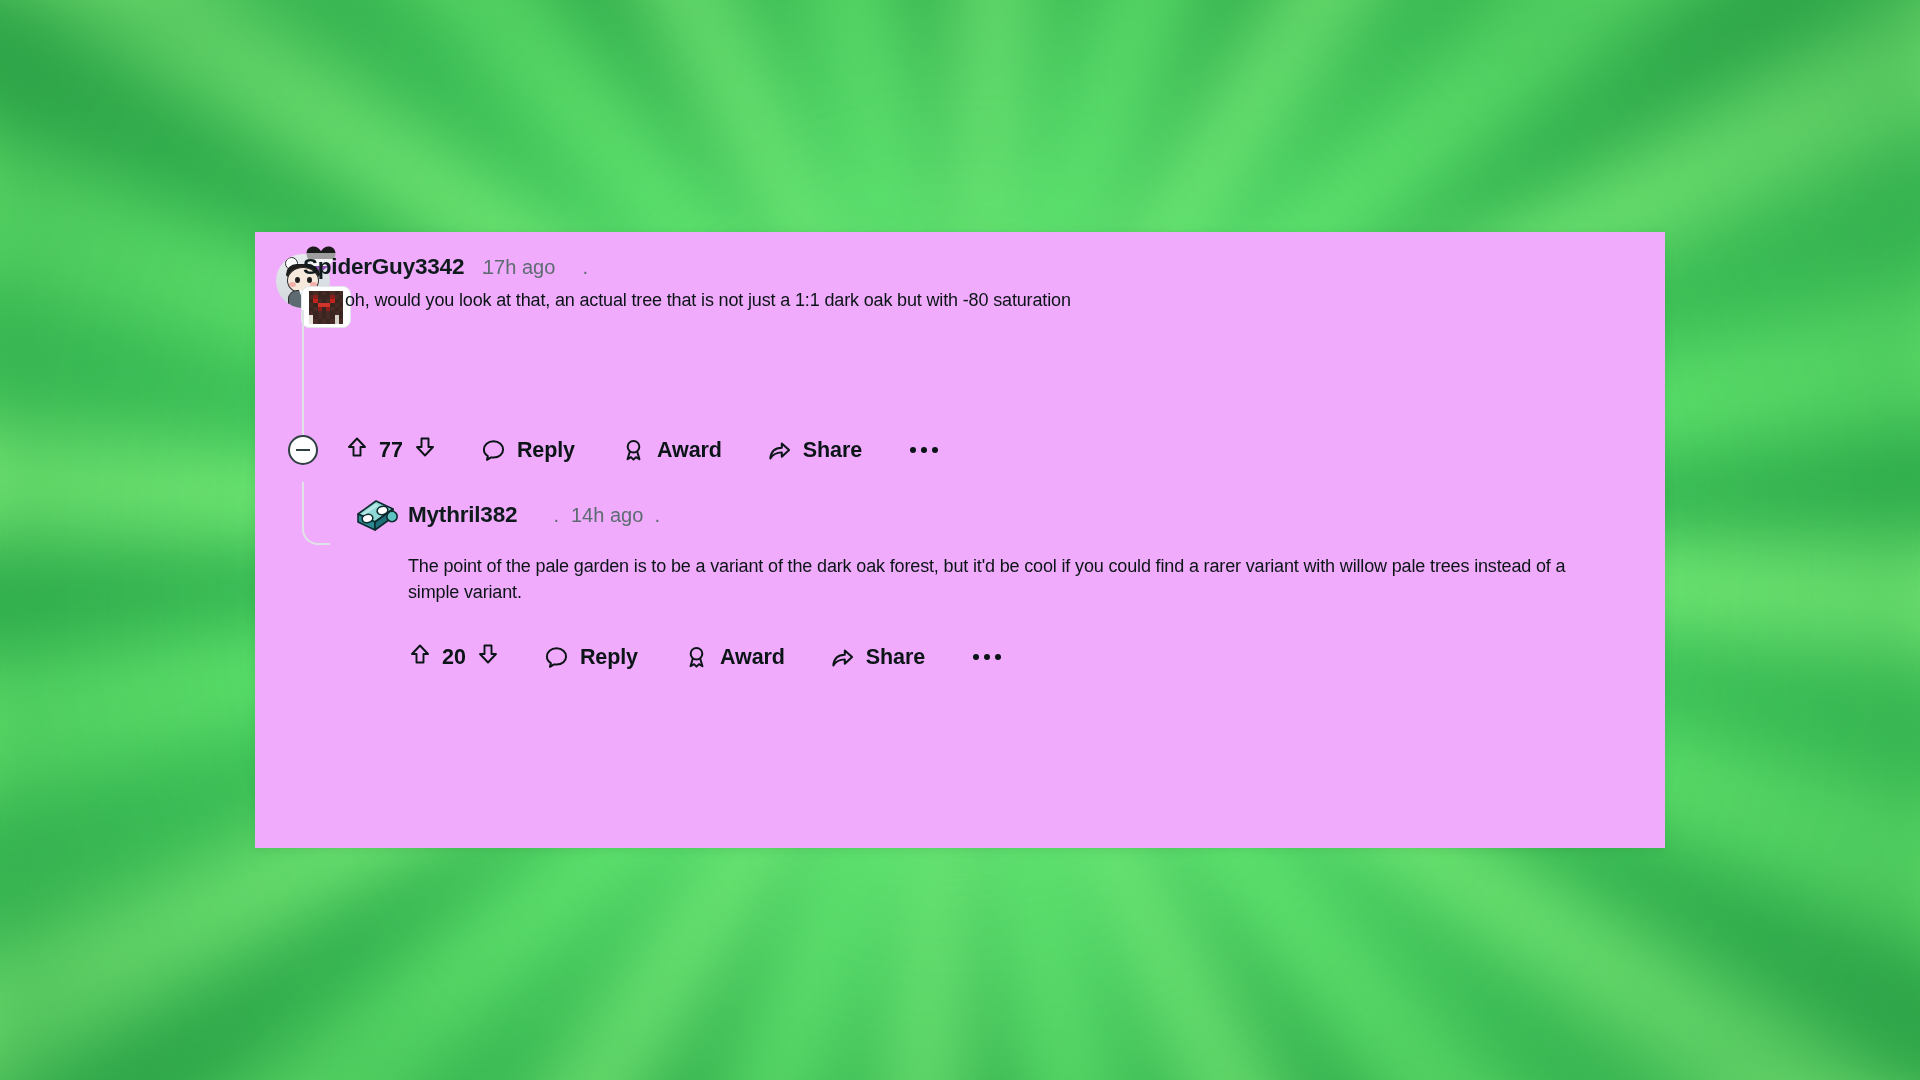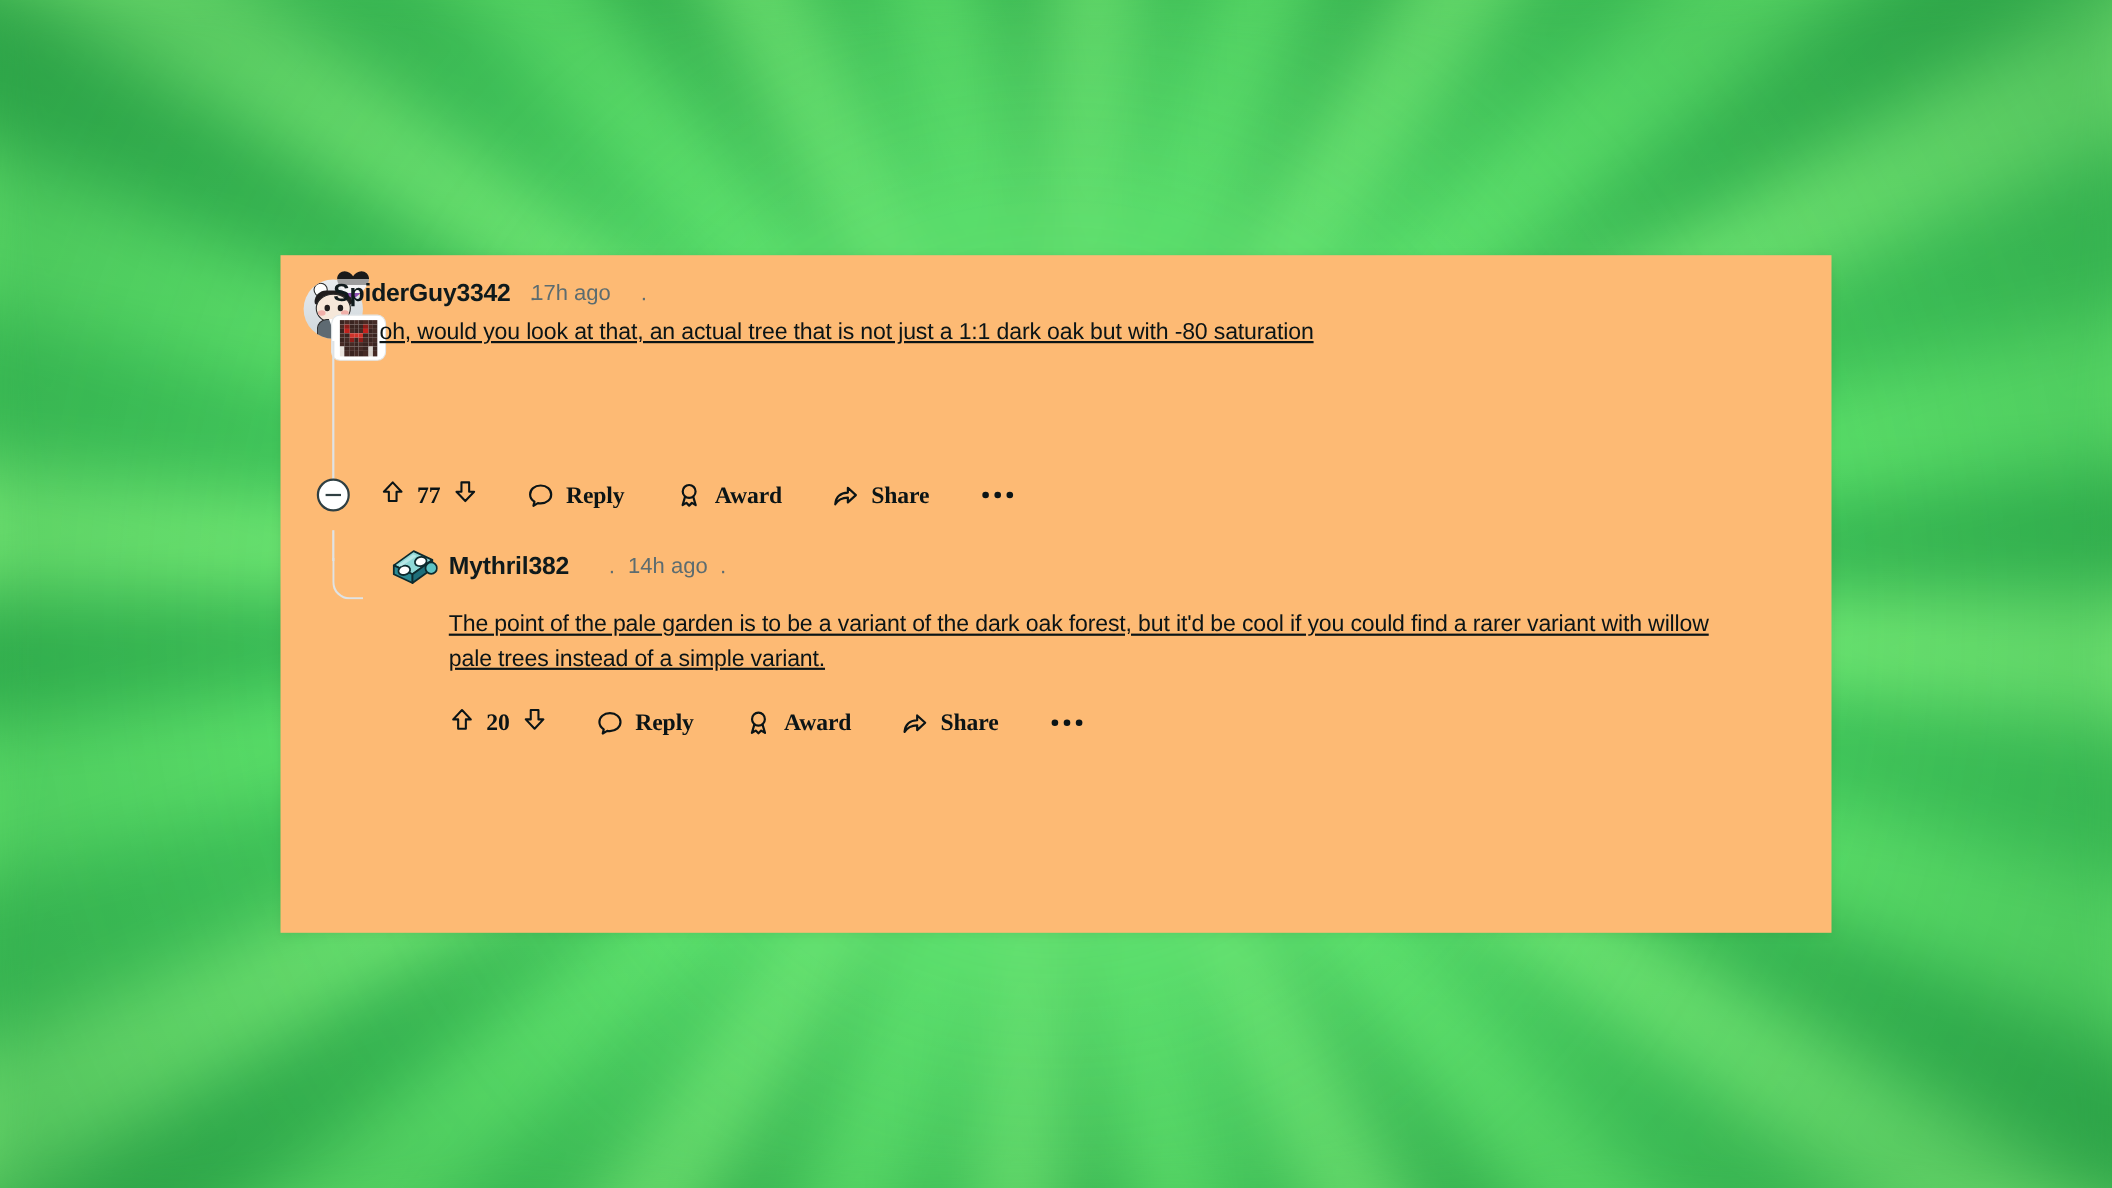--- a/index.html
+++ b/index.html
@@ -52,21 +52,21 @@
       rgba(0,0,0,0) 45%, rgba(25,110,45,0.25) 100%);
   }
 
   
   #card {
     position: absolute;
     left: 255px;
     top: 232px;
     width: 1410px;
     height: 616px;
-    background: #fdba74;
+    background: #f0abfc;
     box-shadow: 0 2px 10px rgba(0,0,0,0.08);
   }
 
   .comment {
     position: absolute;
   }
 
   
   #comment-root { left: 0px; top: 0px; right: 0; }
 
@@ -218,35 +218,33 @@
   .flair .pix {
     width: 34px; height: 33px;
     display: grid;
     grid-template-columns: repeat(8, 1fr);
     grid-template-rows: repeat(8, 1fr);
   }
 
   
   .c-body {
     position: absolute;
-    font-size: 21px;
+    font-size: 18px;
     line-height: 1.47;
     color: #0b1416;
     letter-spacing: -0.15px;
-    text-decoration: underline;
   }
   .c-body p { margin: 0; }
   .c-body p + p { margin-top: 28px; }
 
   
   .actions {
     position: absolute;
     display: flex;
     height: 34px;
-    font-family: Liberation Serif, serif;
   }
   .act {
     display: flex;
     align-items: center;
     gap: 11px;
     color: #0b1416;
     font-size: 21.5px;
     font-weight: bold;
     letter-spacing: -0.1px;
     white-space: nowrap;

